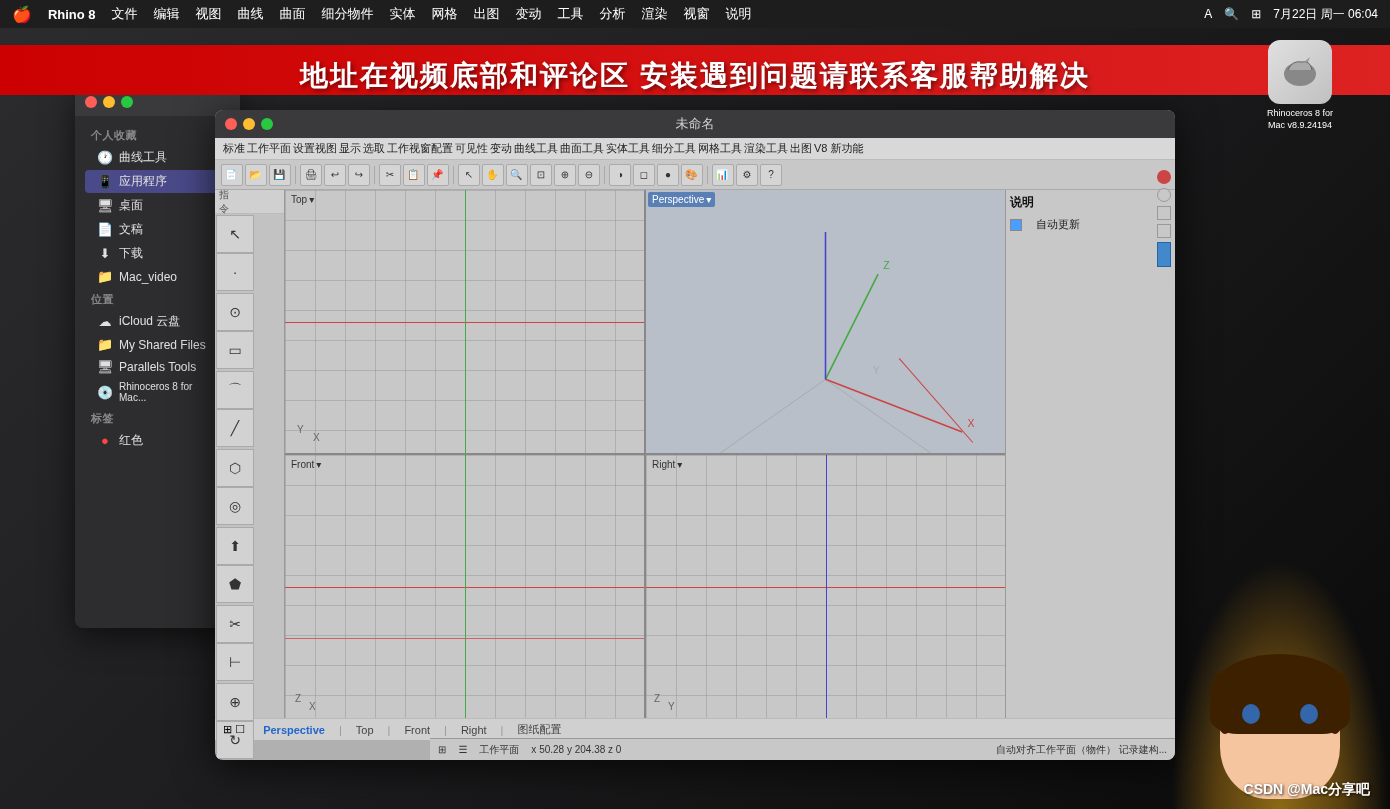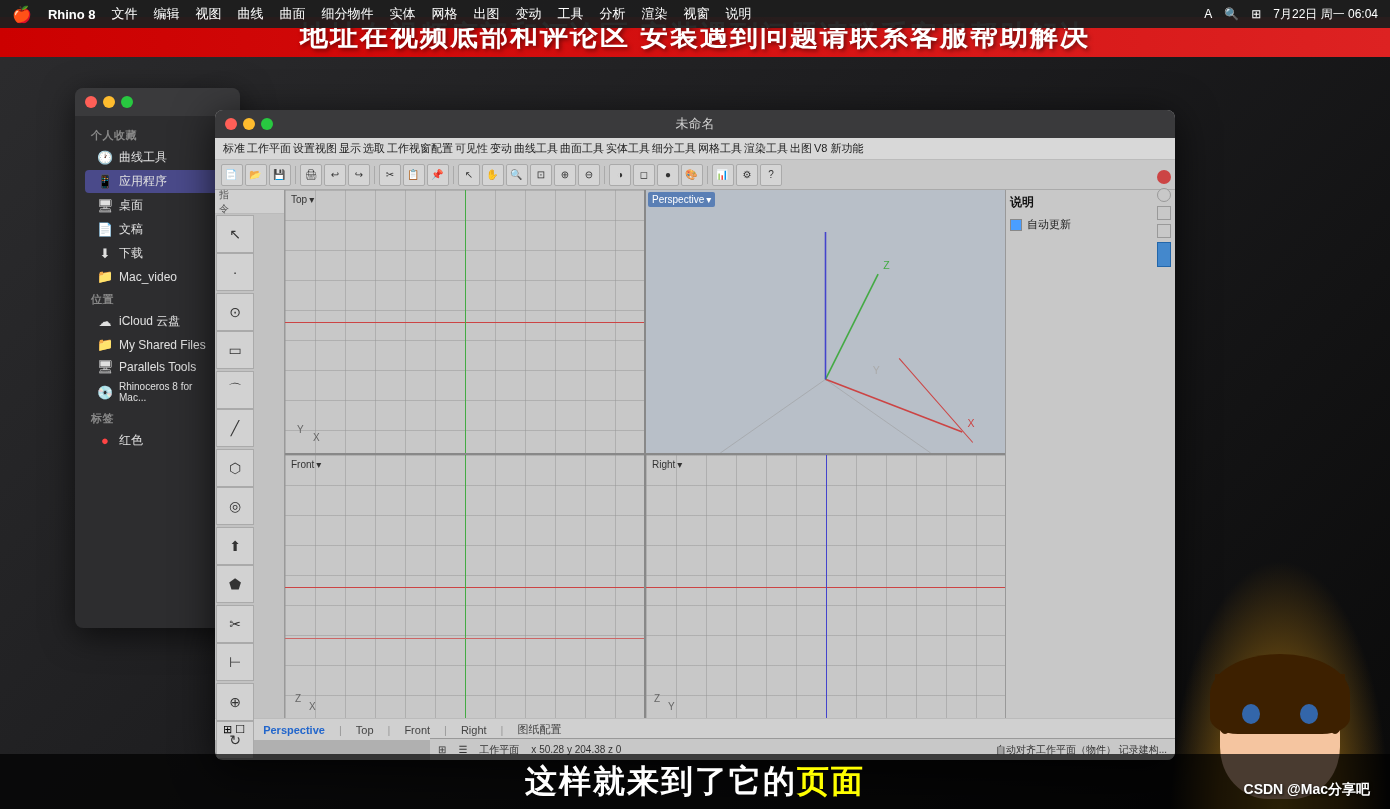--- a/index.html
+++ b/index.html
@@ -38,27 +38,27 @@
     }
     .mac-menubar .apple-logo { font-size: 16px; }
     .mac-menubar .menu-item { cursor: pointer; white-space: nowrap; font-size: 13px; }
     .mac-menubar .menu-item.bold { font-weight: 600; }
     .mac-menubar .spacer { flex: 1; }
     .mac-menubar .right-items { display: flex; align-items: center; gap: 12px; font-size: 12px; }
 
     
     .red-banner {
       position: absolute;
-      top: 17px;
+      top: 45px;
       left: 0;
       right: 0;
-      height: 40px;
+      height: 50px;
       background: linear-gradient(90deg, #cc0000, #dd2222);
       display: flex;
-      align-items: flex-start;
+      align-items: flex-end;
       justify-content: center;
       z-index: 90;
     }
     .red-banner-text {
       color: #fff;
       font-size: 28px;
       font-weight: 900;
       text-shadow: 2px 2px 4px rgba(0,0,0,0.5);
       letter-spacing: 2px;
     }
@@ -296,21 +296,21 @@
     }
     .prop-title {
       font-weight: 600;
       font-size: 12px;
       margin-bottom: 6px;
       color: #111;
     }
     .prop-row {
       display: flex;
       align-items: center;
-      gap: 5px;
+      gap: 14px;
       margin-bottom: 3px;
     }
     .prop-checkbox {
       width: 12px;
       height: 12px;
       border: 1px solid #888;
       background: #fff;
     }
     .prop-checkbox.checked {
       background: #4a9eff;
@@ -540,20 +540,30 @@
       <span>🔍</span>
       <span>⊞</span>
       <span>7月22日 周一 06:04</span>
     </div>
   </div>
 
   <div class="red-banner">
     <span class="red-banner-text">地址在视频底部和评论区  安装遇到问题请联系客服帮助解决</span>
   </div>
 
+  <div class="rhino-icon-desktop">
+    <div class="icon-box">
+      <svg width="40" height="40" viewBox="0 0 40 40">
+        <ellipse cx="20" cy="22" rx="16" ry="12" fill="#888"></ellipse>
+        <path d="M8 18 Q12 8 22 10 Q30 8 32 18" fill="#aaa" stroke="#666" stroke-width="1"></path>
+        <path d="M24 10 L30 5 L28 10 Z" fill="#999"></path>
+      </svg>
+    </div>
+    <span style="font-size:9px; line-height:1.3;">Rhinoceros 8 for<br>Mac v8.9.24194</span>
+  </div>
 
   <div class="finder-window">
     <div class="finder-titlebar">
       <div class="traffic-light tl-red"></div>
       <div class="traffic-light tl-yellow"></div>
       <div class="traffic-light tl-green"></div>
     </div>
     <div class="finder-sidebar">
       <div class="finder-section-label">个人收藏</div>
       <div class="finder-item">
@@ -838,25 +848,20 @@
     <div class="rhino-statusbar">
       <span>⊞</span>
       <span>☰</span>
       <span>工作平面</span>
       <span>x 50.28  y 204.38  z 0</span>
       <span style="flex:1;"></span>
       <span>自动对齐工作平面（物件）  记录建构...</span>
     </div>
   </div>
 
-  <div class="subtitle-bar">
-    <span class="subtitle-text">
-      <span>这样就来到了它的</span><span class="subtitle-highlight">页面</span>
-    </span>
-  </div>
 
   <div class="csdn-watermark">CSDN @Mac分享吧</div>
 
   <div class="anime-char">
     <div class="anime-char-bg">
       <div class="char-head">
         <div class="char-hair"></div>
         <div class="char-hair-side left"></div>
         <div class="char-hair-side right"></div>
         <div class="char-eye left"></div>

